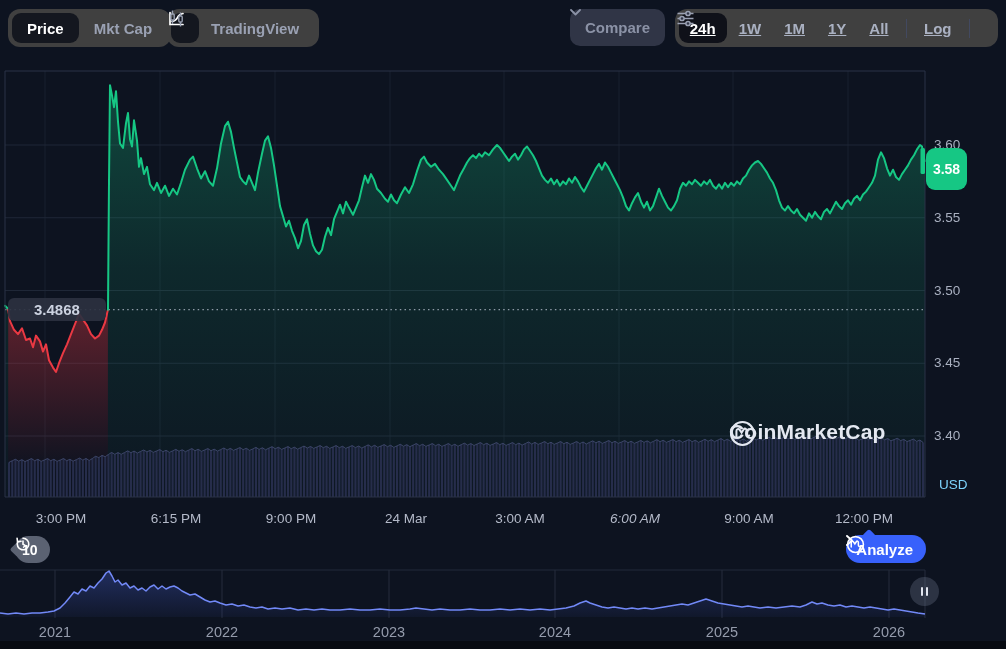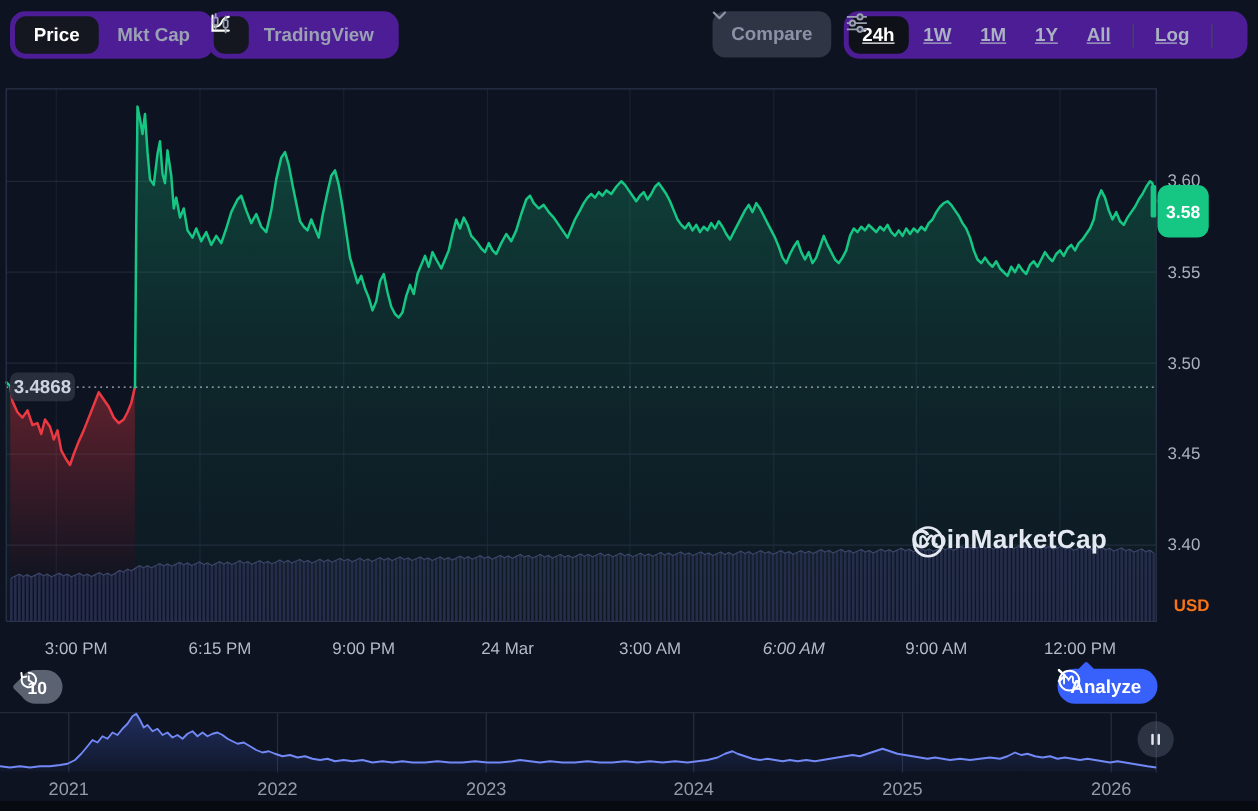--- a/index.html
+++ b/index.html
@@ -1,49 +1,49 @@
 <!DOCTYPE html>
 <html><head>
 <meta charset="utf-8">
 <style>
   html,body{margin:0;padding:0;background:#0d1320;}
   #stage{position:relative;width:1006px;height:649px;background:#0d1320;overflow:hidden;
          font-family:"Liberation Sans","DejaVu Sans",sans-serif;color:#fff;}
   svg{position:absolute;left:0;top:0;}
   
-  .pill{position:absolute;top:9px;height:38px;background:#4c1d95;border-radius:12px;
+  .pill{position:absolute;top:9px;height:38px;background:#404040;border-radius:12px;
         display:flex;align-items:center;box-sizing:border-box;z-index:5;}
   .seg{height:30px;border:none;border-radius:9px;background:transparent;cursor:pointer;
        font:700 15px "Liberation Sans",sans-serif;color:#9aa1b3;padding:0 15px;
        display:flex;align-items:center;gap:7px;}
   .seg.active{background:#14171f;color:#fff;}
   #pill-toggle{left:8px;padding:4px;}
   #pill-tv{left:167px;padding:4px;}
   .tv-right{display:flex;align-items:center;gap:8px;padding:0 16px 0 12px;
             font:600 15px "Liberation Sans",sans-serif;color:#9aa1b3;cursor:pointer;text-align:center;}
   #compare-btn{right:341px;height:37px;border:none;background:#303546;color:#8b92a6;
                font:600 15px "Liberation Sans",sans-serif;display:flex;gap:9px;align-items:center;
                padding:0 15px;border-radius:10px;cursor:pointer;}
   #pill-ranges{right:8px;padding:4px 8px 4px 4px;gap:1px;}
   .rng{height:30px;border:none;border-radius:9px;background:transparent;cursor:pointer;
        font:700 15px "Liberation Sans",sans-serif;color:#aab1c2;padding:0 11px;text-decoration:underline;}
   .rng.active{background:#0f1119;color:#fff;}
   .vdiv{width:1.5px;height:19px;background:#424960;margin:0 5px;}
   .icon-btn{border:none;background:transparent;cursor:pointer;padding:0 7px;display:flex;align-items:center;}
   
   #open-label{position:absolute;left:8px;z-index:4;height:23px;display:flex;align-items:center;
-              padding:0 3px;background:rgba(43,49,64,.92);border-radius:6px;
+              padding:0 26px;background:rgba(43,49,64,.92);border-radius:6px;
               font:700 15px "Liberation Sans",sans-serif;color:#ccd2e0;}
   #last-badge{position:absolute;left:926px;width:41px;height:42px;z-index:4;background:#16c784;
               border-radius:9px;display:flex;align-items:center;justify-content:center;
               font:700 14px "Liberation Sans",sans-serif;color:#fff;}
   #watermark{position:absolute;left:729px;top:420px;z-index:3;display:flex;align-items:center;gap:9px;}
   #watermark span{font:700 21px "Liberation Sans",sans-serif;color:#e4e8f1;letter-spacing:.2px;}
   .axis-label{position:absolute;font:400 13.5px "Liberation Sans",sans-serif;color:#a9b0c0;z-index:2;}
-  .axis-label.unit{font-weight:700;color:#f97316;}
+  .axis-label.unit{font-weight:400;color:#7dd3fc;}
   .x-label{position:absolute;top:511px;transform:translateX(-50%);
            font:400 13.5px "Liberation Sans",sans-serif;color:#b4bac9;z-index:2;margin-left:16px;}
   .year-label{position:absolute;top:624px;transform:translateX(-50%);
               font:400 14.5px "Liberation Sans",sans-serif;color:#949bab;z-index:2;}
   
   #history-pill{position:absolute;left:15px;top:536px;height:27px;z-index:5;cursor:pointer;
                 background:#5b6272;border-radius:14px;display:flex;align-items:center;gap:6px;
                 padding:0 12px 0 7px;font:700 14px "Liberation Sans",sans-serif;color:#fff;}
   #history-pill::before{content:'';position:absolute;left:-3px;top:8px;width:11px;height:11px;
                 background:#5b6272;transform:rotate(45deg);border-radius:2px;z-index:-1;}

